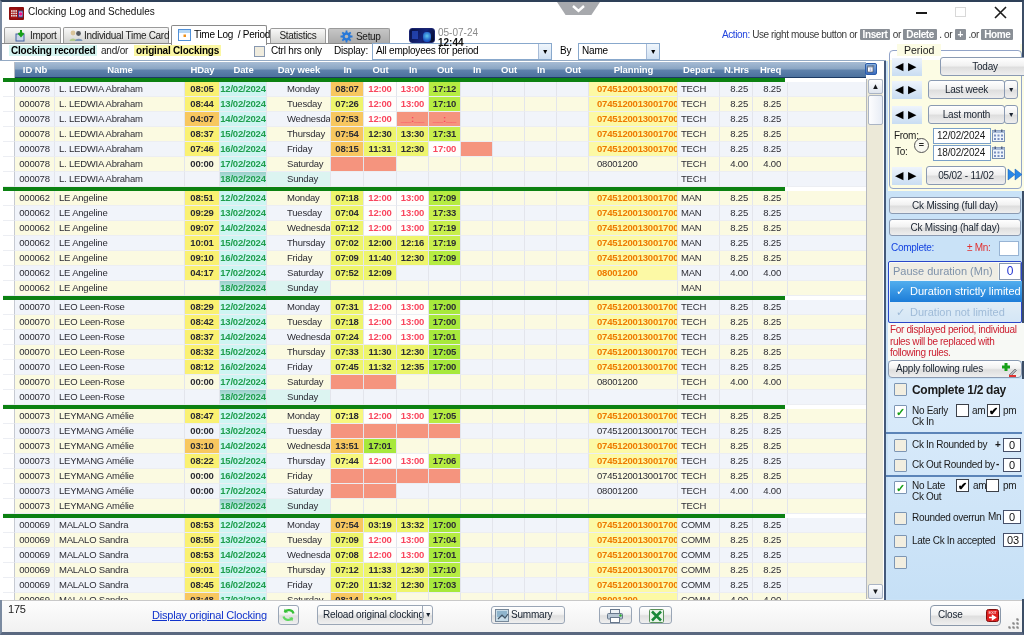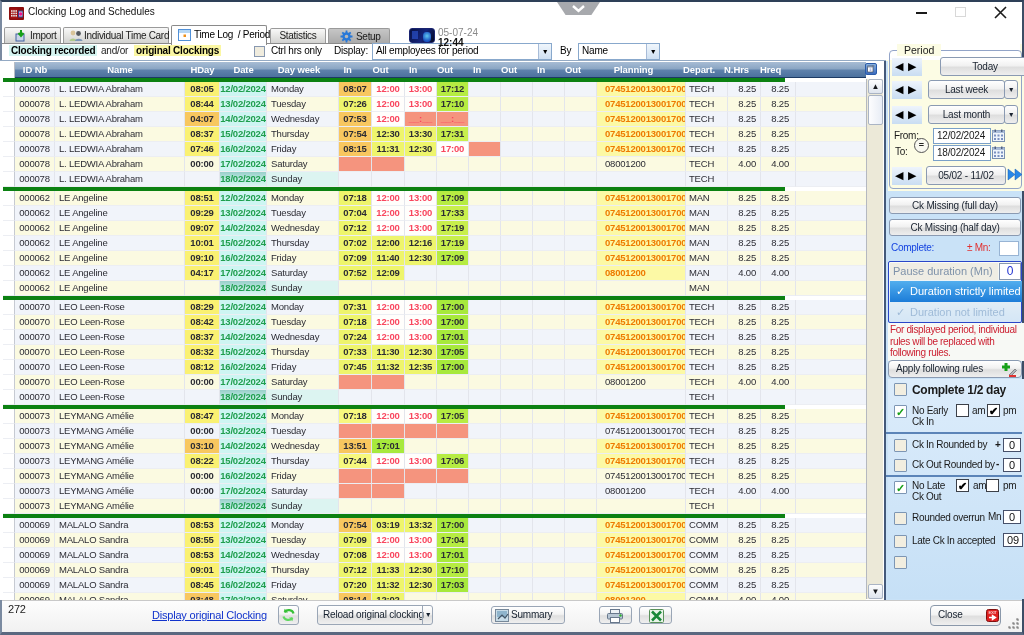--- a/index.html
+++ b/index.html
@@ -24,21 +24,21 @@
 #thead{position:absolute;left:3px;top:1px;width:863px;height:16px;background:linear-gradient(#a7bcd4,#8ba6c4 45%,#5e81ab 55%,#4c719e);border-bottom:1px solid #1c3a64}
 .hc{position:absolute;top:0;height:16px;color:#fff;font-weight:bold;font-size:9.5px;letter-spacing:-0.1px;line-height:16px;text-align:center}
 .row{position:absolute;left:3px;width:863px;height:15px;display:flex}
 .row div{height:15px;border-right:1px solid #e3e5ec;border-bottom:1px solid #eceef3;font-size:9.5px;letter-spacing:-0.2px;line-height:14px;color:#2c2c34;overflow:hidden;white-space:nowrap;flex:none}
 .gsep{position:absolute;left:3px;width:782px;height:4px;background:#0c8112}
 .gut{width:12px;background:#fff;border-right:1px solid #c6cad2!important}
 .cid{width:40px;text-align:center}
 .cname{width:130px;padding-left:4px}
 .chday{width:35px;text-align:center;font-weight:bold;color:#4a4632}
 .cdate{width:47px;text-align:center;background:#cdf5f2;color:#1f9e4e!important;font-weight:bold}
-.cday{width:72px;padding-left:4px}
+.cday{width:64px;padding-left:20px}
 .cio{text-align:center;font-weight:bold;color:#44402e}
 .cplan{width:89px;padding-left:8px}
 .cdept{width:42px;padding-left:3px}
 .cnh{width:33px;text-align:right;padding-right:4px}
 .chq{width:35px;text-align:right;padding-right:6px}
 .cfill{width:78px;border-right:none!important}
 .tred{color:#f9465e!important}
 .pyel{background:#fcf9a5;color:#ee7a00!important;font-weight:bold}
 .dateS{background:linear-gradient(#98cfc9,#c0ebe5 55%,#d8f5f1);}
 .dayS{background:#dcf4f1}
@@ -127,20 +127,21 @@
         <path d="M6.5 0.5 V3 M6.5 10 V12.5 M0.5 6.5 H3 M10 6.5 H12.5 M2.3 2.3 L4 4 M9 9 L10.7 10.7 M10.7 2.3 L9 4 M4 9 L2.3 10.7" stroke="#2878d8" stroke-width="1.8"></path>
       </svg>
       <span style="position:absolute;left:27px">Setup</span>
     </div>
 <div class="abs" style="left:407px;top:26px;width:26px;height:15px;border-radius:3px;background:linear-gradient(120deg,#081243,#14247c 55%,#05091f);border:1px solid #1a2470">
       <div class="abs" style="left:13px;top:3px;width:8px;height:10px;background:radial-gradient(circle at 50% 40%,#60c8f0,#1850c0 70%);border-radius:40%"></div>
       <div class="abs" style="left:2px;top:2px;width:6px;height:8px;background:#2a50c8;opacity:.7"></div>
     </div>
 <div class="abs" style="left:436px;top:26px;font-size:10px;line-height:10px;color:#8a8a8a">05-07-24</div>
 <div class="abs" style="left:436px;top:36px;font-size:10px;line-height:9px;font-weight:bold;color:#111;z-index:5">12:44</div>
+<div id="action"><span style="color:#2244dd">Action:</span> Use right mouse button or <span class="key">Insert</span> or <span class="key">Delete</span> . or <span class="key">+</span> .or <span class="key">Home</span></div>
 <div class="abs" style="left:882px;top:42px;width:138px;height:18px;background:#fcfce4"></div>
 <div id="row2">
       <span class="abs" style="left:7px;top:1px;background:#d5f5f1;font-weight:bold;padding:0 2px">Clocking recorded</span>
       <span class="abs" style="left:99px;top:1px;color:#222">and/or</span>
       <span class="abs" style="left:132px;top:1px;background:#fbf7a3;font-weight:bold;padding:0 2px">original Clockings</span>
       <span class="abs" style="left:252px;top:2px;width:11px;height:11px;border:1px solid #8898b0;background:#f0ecde"></span>
       <span class="abs" style="left:269px;top:1px">Ctrl hrs only</span>
       <span class="abs" style="left:332px;top:1px">Display:</span>
       <span class="abs" style="left:370px;top:-1px;width:180px;height:17px;background:#fff;border:1px solid #88a8cc">
         <span class="abs" style="left:3px;top:1px">All employees for period</span>
@@ -1017,25 +1018,25 @@
 <div class="cbw" style="left:70px;top:418px">✔</div>
 <div class="slbl" style="left:87px;top:419px">am</div>
 <div class="cbw" style="left:100px;top:418px"></div>
 <div class="slbl" style="left:117px;top:419px">pm</div>
 <div class="cb" style="left:8px;top:451px"></div>
 <div class="slbl" style="left:26px;top:451px">Rounded overrun</div>
 <div class="slbl" style="left:102px;top:450px">Mn</div>
 <div class="nfield" style="left:117px;top:449px">0</div>
 <div class="cb" style="left:8px;top:474px"></div>
 <div class="slbl" style="left:26px;top:474px">Late Ck In accepted</div>
-<div class="nfield" style="left:117px;top:472px;width:20px">09</div>
+<div class="nfield" style="left:117px;top:472px;width:20px">03</div>
 <div class="cb" style="left:8px;top:495px"></div>
 </div>
 <div id="bbar">
-<div class="abs" style="left:6px;top:2px;font-size:11px;color:#222">272</div>
+<div class="abs" style="left:6px;top:2px;font-size:11px;color:#222">175</div>
 <div class="abs" style="left:150px;top:8px;font-size:11px;color:#1133cc;text-decoration:underline">Display original Clocking</div>
 <div class="bbtn" style="left:276px;top:4px;width:21px;height:20px">
         <svg class="abs" style="left:2px;top:2px" width="15" height="14" viewBox="0 0 15 14">
           <path d="M12.5 5.5 A5 4.4 0 0 0 3.5 4" fill="none" stroke="#38c038" stroke-width="2.2"></path>
           <path d="M3.5 0.8 L3.2 4.6 L7 4.4 Z" fill="#38c038"></path>
           <path d="M2.5 8.5 A5 4.4 0 0 0 11.5 10" fill="none" stroke="#60d860" stroke-width="2.2"></path>
           <path d="M11.5 13.2 L11.8 9.4 L8 9.6 Z" fill="#60d860"></path>
         </svg>
       </div>
 <div class="bbtn" style="left:315px;top:4px;width:116px;height:20px;line-height:18px;text-align:left;padding-left:5px">Reload original clocking<span class="abs" style="left:104px;top:0px;width:11px;height:18px;border-left:1px solid #9aa6b6;font-size:7px;line-height:18px;text-align:center">▼</span></div>

